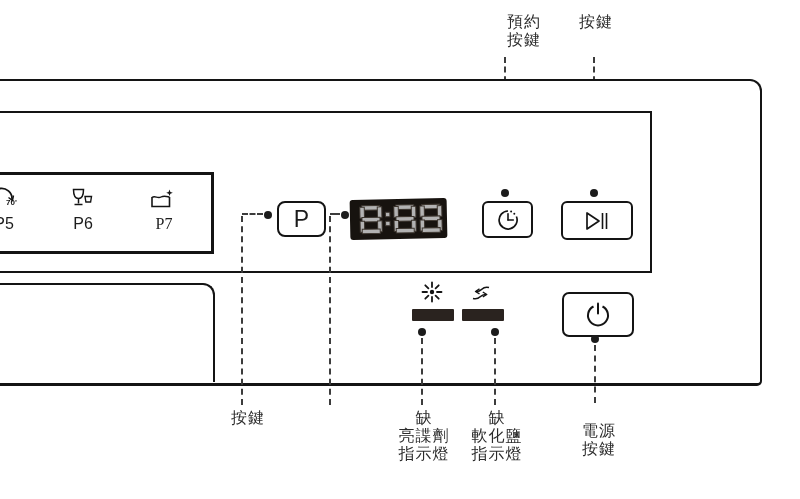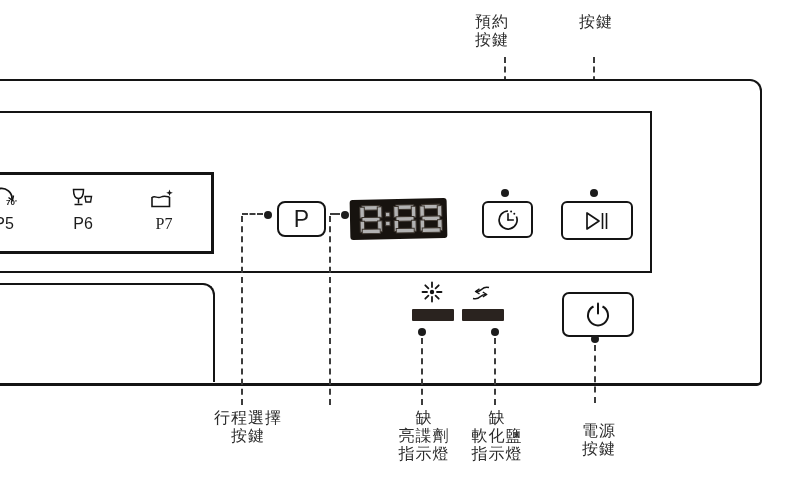--- a/index.html
+++ b/index.html
@@ -15,21 +15,21 @@
   .btn{border:2px solid #141414;border-radius:7px;background:#fff;
        display:flex;align-items:center;justify-content:center;}
   .prog-label{font-size:16px;text-align:center;color:#1d1d1d;}
   svg{display:block;}
 </style>
 </head>
 <body>
 
 <div id="stage">
 
-  <div class="abs callout" style="left:456px;top:13px;width:72px;font-family:Liberation Serif, serif;">
+  <div class="abs callout" style="left:488px;top:13px;width:72px;font-family:Liberation Serif, serif;">
     <div>預約</div>
     <div>按鍵</div>
   </div>
   <div class="abs callout" style="left:541px;top:13px;width:110px;">
     <div>按鍵</div>
   </div>
   <div class="abs dashv" style="left:504px;top:57px;height:131px;"></div>
   <div class="abs dashv" style="left:593px;top:57px;height:131px;"></div>
 
   <div class="abs panel" style="left:-8px;top:79px;width:768px;height:302px;border-left:0;border-bottom-width:3px;border-radius:0 12px 5px 0;"></div>
@@ -143,21 +143,20 @@
   <div class="abs btn" style="left:562px;top:292px;width:68px;height:41px;border-radius:7px;">
     <svg width="28" height="28" viewBox="0 0 28 28">
       <path d="M9.5,5.5 A10,10 0 1 0 18.5,5.5" fill="none" stroke="#141414" stroke-width="2"></path>
       <line x1="14" y1="2.5" x2="14" y2="12.5" stroke="#141414" stroke-width="2" stroke-linecap="round"></line>
     </svg>
   </div>
   <div class="abs dot" style="left:591px;top:335px;"></div>
   <div class="abs dashv" style="left:594px;top:345px;height:58px;"></div>
 
   <div class="abs callout" style="left:193px;top:409px;width:110px;">
-    <div>行程選擇</div>
     <div>按鍵</div>
   </div>
   <div class="abs callout" style="left:394px;top:409px;width:60px;">
     <div>缺</div>
     <div>亮諜劑</div>
     <div>指示燈</div>
   </div>
   <div class="abs callout" style="left:466px;top:409px;width:62px;">
     <div>缺</div>
     <div>軟化鹽</div>

